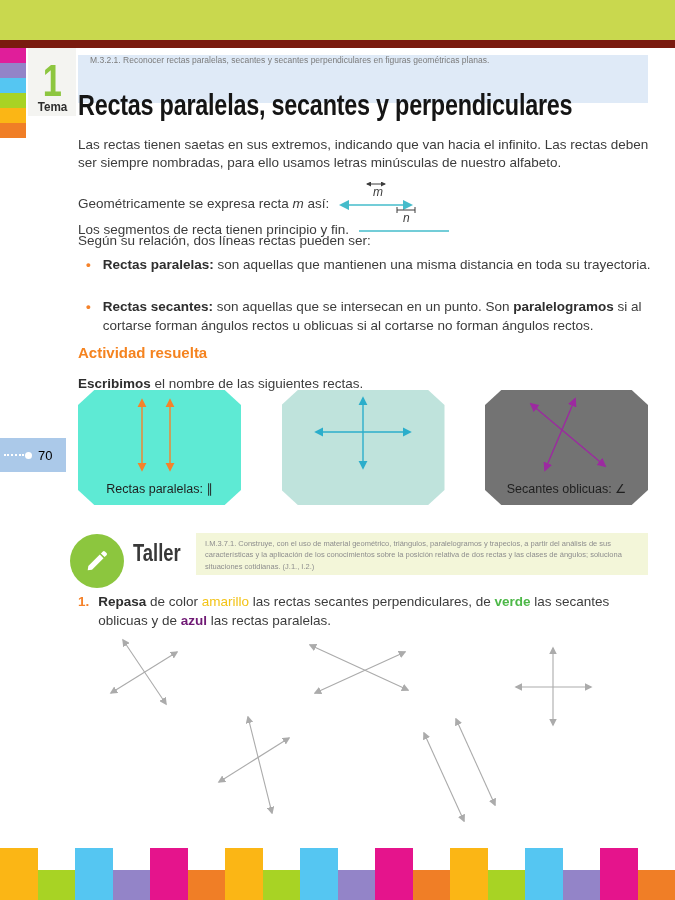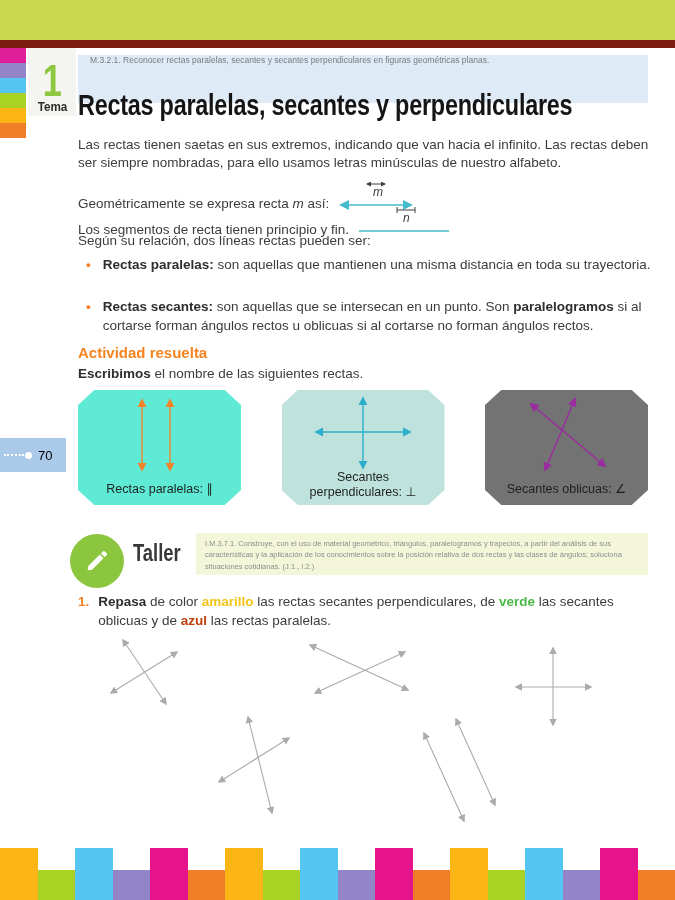--- a/index.html
+++ b/index.html
@@ -26,21 +26,21 @@
   .row-n{position:absolute;left:78px;top:205px;display:flex;align-items:flex-end;gap:8px;font-size:13.5px;}
   .row-rel{position:absolute;left:78px;top:233px;font-size:13.5px;}
   .bullet{position:absolute;left:86px;width:566px;display:flex;gap:12px;font-size:13.5px;line-height:1.38;}
   .bullet .dot{color:#F5822A;font-weight:bold;}
   .b1{top:256px;} .b2{top:298px;}
   .bold{font-weight:bold;color:#2e2e2e;}
   .it{font-style:italic;}
 
   
   .actividad{position:absolute;left:78px;top:344px;font-size:15px;font-weight:bold;color:#F5831F;}
-  .escribimos{position:absolute;left:78px;top:366px;font-size:13.5px;}
+  .escribimos{position:absolute;left:78px;top:376px;font-size:13.5px;}
   .boxes{position:absolute;left:78px;top:390px;width:570px;height:115px;display:flex;justify-content:space-between;}
   .abox{width:163px;height:115px;position:relative;
         clip-path:polygon(10% 0,90% 0,100% 13%,100% 87%,90% 100%,10% 100%,0 87%,0 13%);}
   .abox svg{position:absolute;left:0;top:0;}
   .abox .lbl{position:absolute;left:0;right:0;bottom:9px;text-align:center;font-size:12.5px;color:#1f1f1f;line-height:1.15;}
   .abox .lbl span{display:inline-block;max-width:140px;}
   .box1{background:#5eead4;} .box2{background:#BFE3DC;} .box3{background:#737373;}
   .box2 .lbl{bottom:6px;}
 
   
@@ -55,23 +55,23 @@
   .taller-circle{position:absolute;left:-8px;top:1px;width:54px;height:54px;border-radius:50%;
                  background:#8CC63E;display:flex;align-items:center;justify-content:center;z-index:2;}
   .taller-label{position:absolute;left:55px;top:7px;font-size:23px;font-weight:bold;color:#383838;
                 transform:scaleX(.8);transform-origin:left center;}
   .taller-std{position:absolute;left:118px;top:0;right:0;height:42px;background:#F3F6D9;
               box-sizing:border-box;padding:5px 9px;font-size:7.5px;color:#8e8e8e;line-height:1.5;}
 
   
   .exercise-line{position:absolute;left:78px;top:593px;width:574px;display:flex;gap:9px;font-size:13.5px;line-height:1.4;}
   .ex-num{color:#F5822A;font-weight:bold;}
-  .w-amarillo{color:#F3C317;font-weight:bold;}
+  .w-amarillo{color:#F3C317;font-weight:normal;}
   .w-verde{color:#4DB848;font-weight:bold;}
-  .w-azul{color:#c2410c;font-weight:bold;}
+  .w-azul{color:#701a75;font-weight:bold;}
   .figures{position:absolute;left:78px;top:632px;}
 
   
   .footer{position:absolute;left:0;bottom:0;width:675px;height:52px;display:flex;align-items:flex-end;}
   .fbar{width:37.5px;}
   .fbar.tall{height:52px;}
   .fbar.short{height:30px;}
 </style>
 </head>
 <body>
@@ -158,21 +158,20 @@
     <div class="abox box2">
       <svg width="163" height="88">
         <defs>
           <marker id="ac" viewBox="0 0 10 10" refX="8" refY="5" markerWidth="6.5" markerHeight="6.5" orient="auto-start-reverse">
             <path d="M0,0 L10,5 L0,10 z" fill="#2BAECB"></path>
           </marker>
         </defs>
         <line x1="81" y1="8" x2="81" y2="78" stroke="#2BAECB" stroke-width="1.4" marker-start="url(#ac)" marker-end="url(#ac)"></line>
         <line x1="34" y1="42" x2="128" y2="42" stroke="#2BAECB" stroke-width="1.4" marker-start="url(#ac)" marker-end="url(#ac)"></line>
       </svg>
-      <div class="lbl"><span>Secantes perpendiculares: ⊥</span></div>
     </div>
 
     <div class="abox box3">
       <svg width="163" height="88">
         <defs>
           <marker id="ap" viewBox="0 0 10 10" refX="8" refY="5" markerWidth="6.5" markerHeight="6.5" orient="auto-start-reverse">
             <path d="M0,0 L10,5 L0,10 z" fill="#9C2AA0"></path>
           </marker>
         </defs>
         <line x1="46" y1="14" x2="120" y2="76" stroke="#9C2AA0" stroke-width="1.4" marker-start="url(#ap)" marker-end="url(#ap)"></line>

